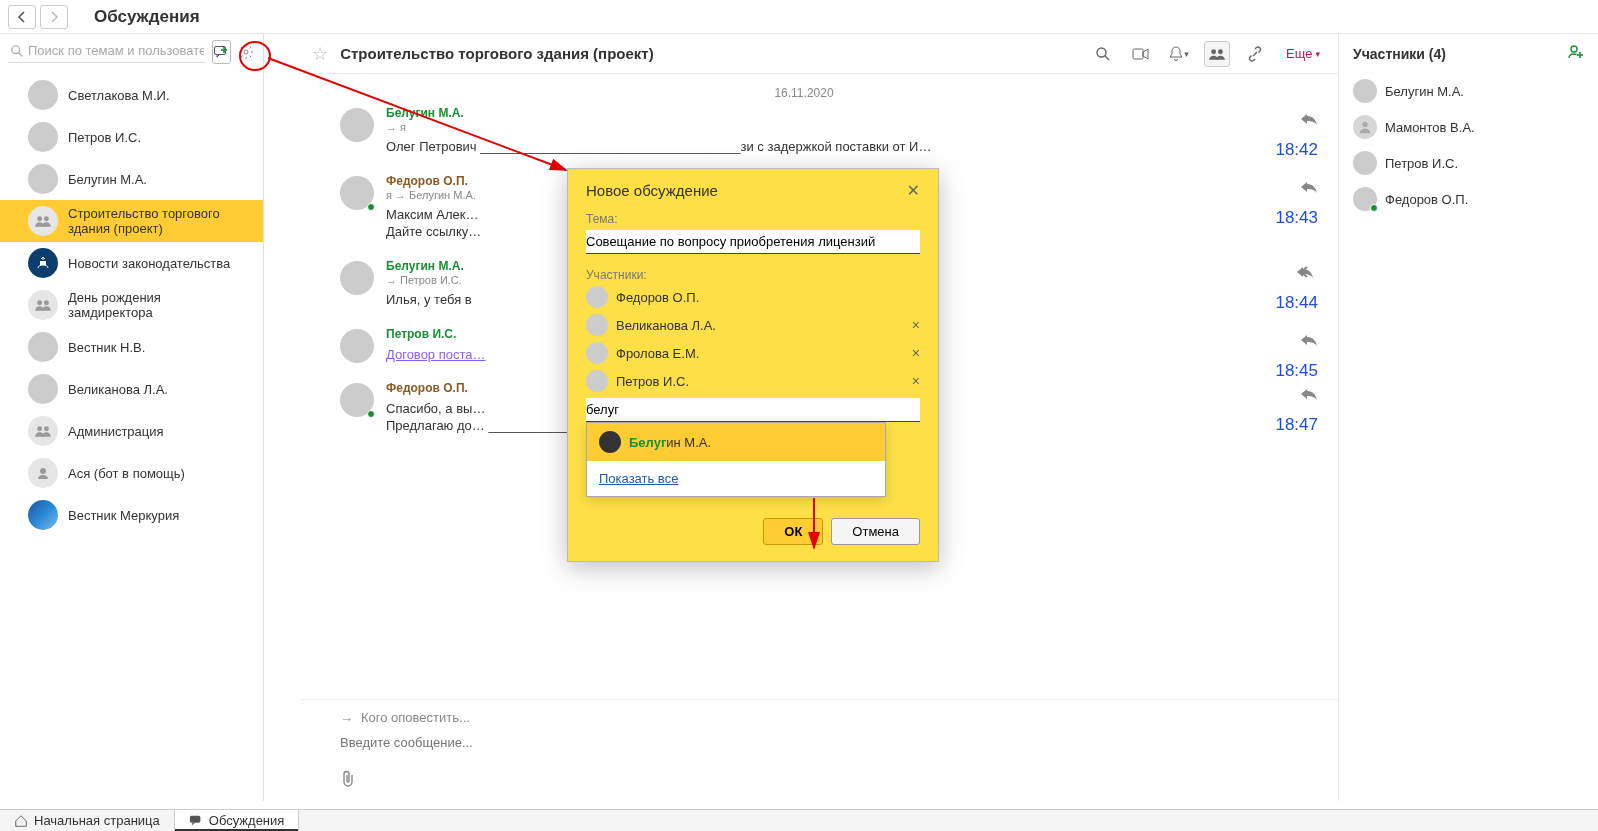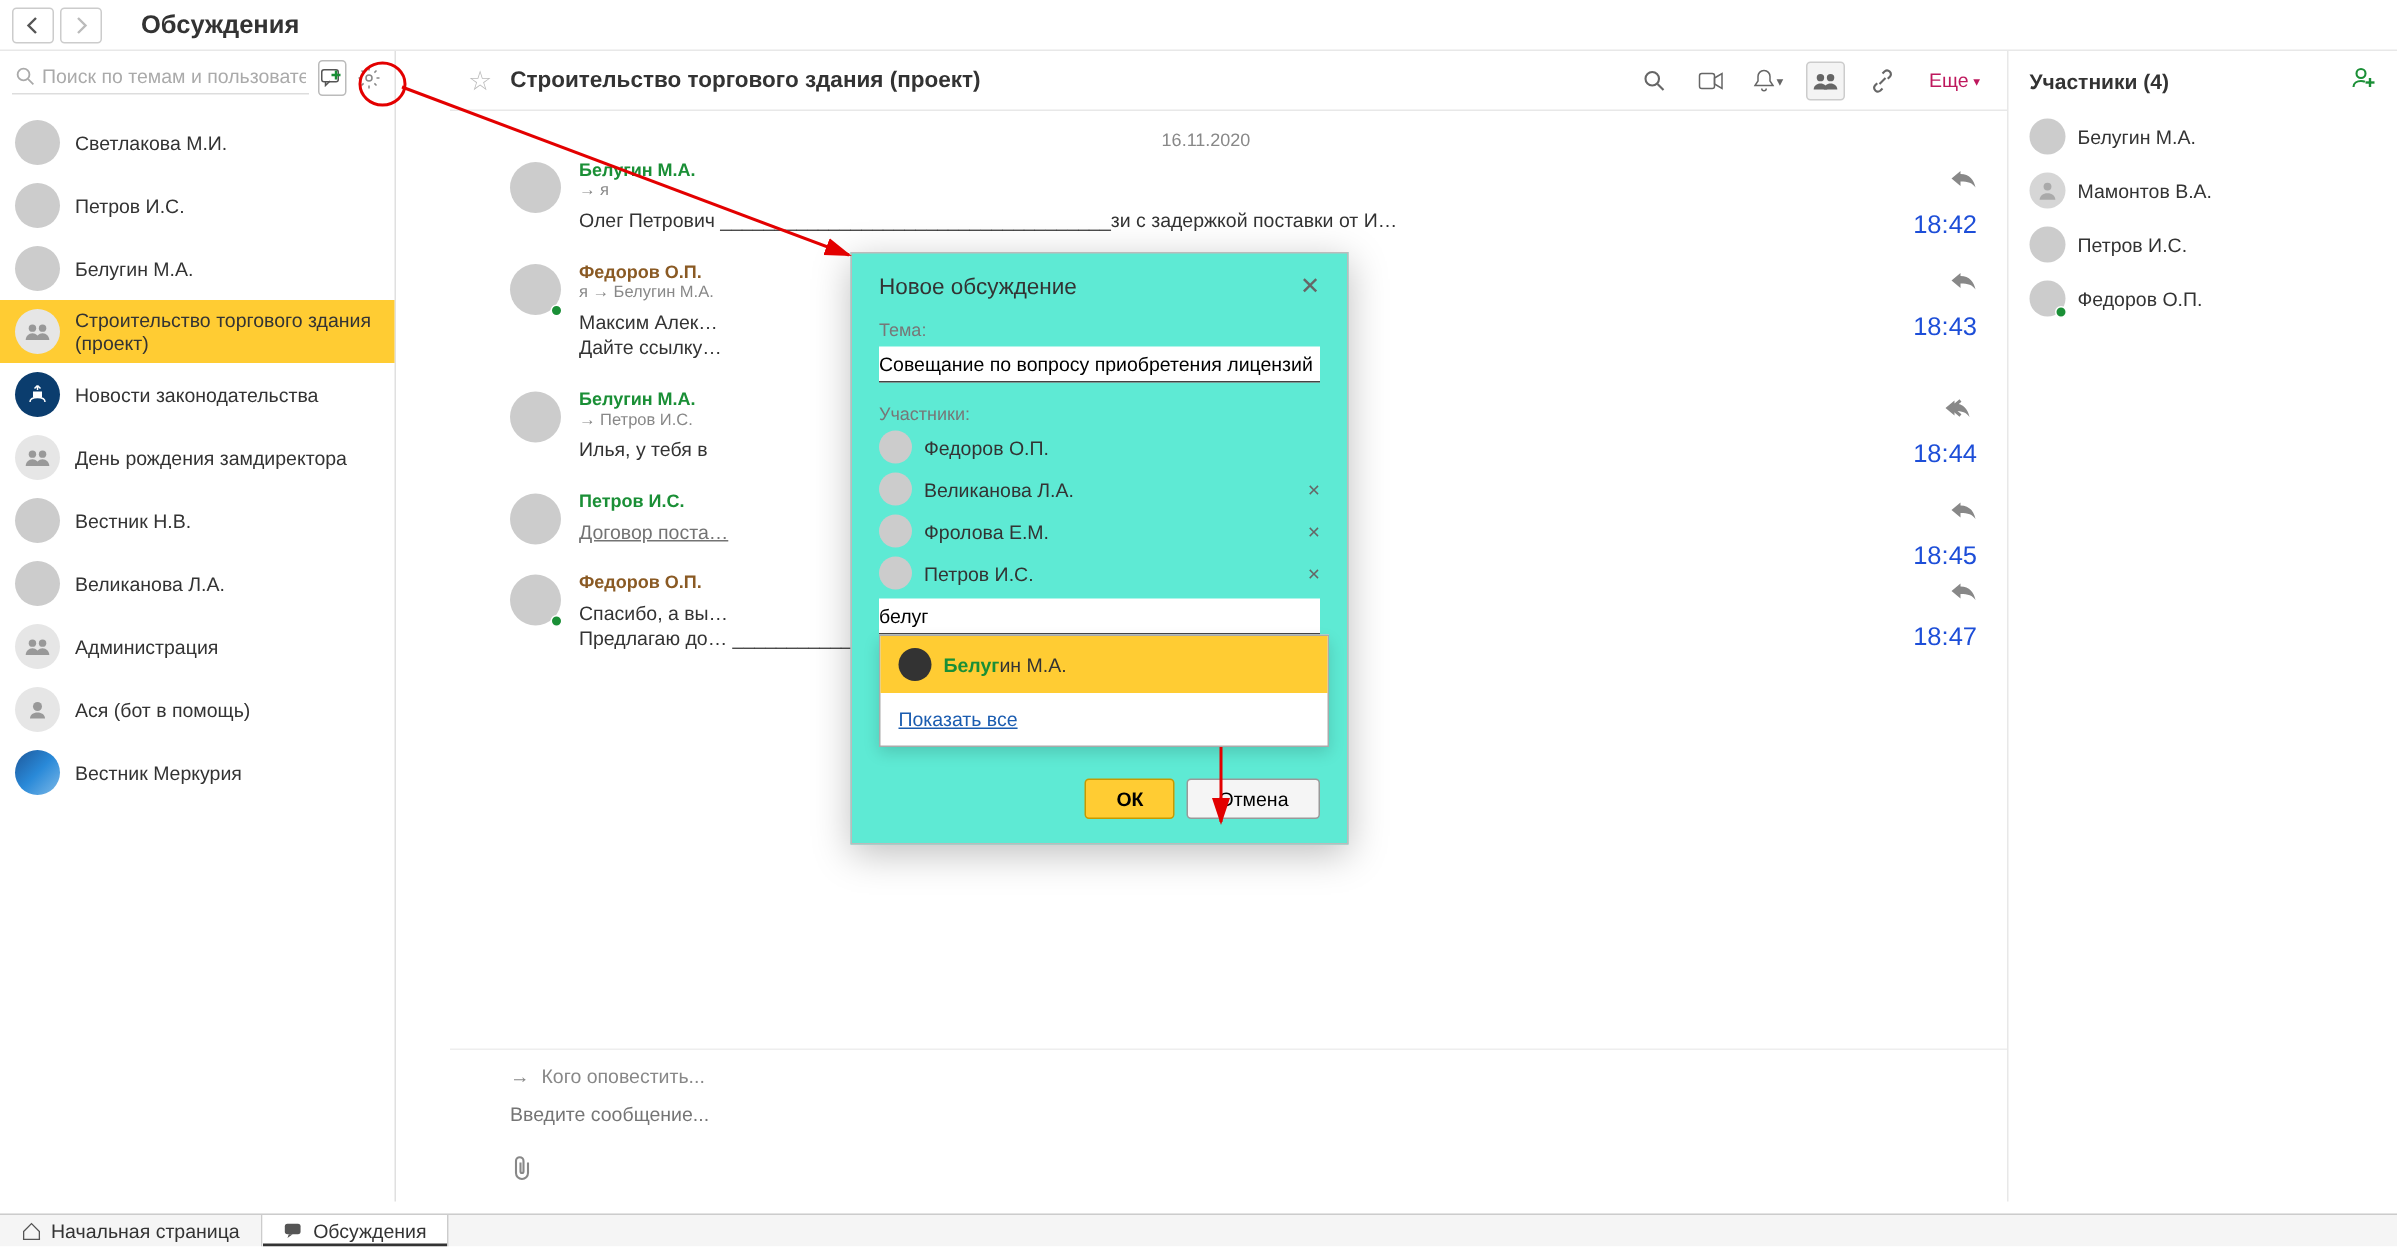--- a/index.html
+++ b/index.html
@@ -12,21 +12,21 @@
 
   
   .left { width: 264px; position: absolute; top: 34px; bottom: 30px; left: 0; border-right: 1px solid #e0e0e0; background: #fff; }
   .search-row { display: flex; align-items: center; padding: 6px 8px; gap: 6px; }
   .search-box { flex: 1; display: flex; align-items: center; border-bottom: 1px solid #ddd; padding: 2px 2px 4px; color: #888; }
   .search-box input { border: none; outline: none; font-size: 13px; flex: 1; color: #333; }
   .search-box input::placeholder { color: #aaa; }
   .icon-btn { width: 24px; height: 24px; display: flex; align-items: center; justify-content: center; cursor: pointer; }
   .add-box { border: 1px solid #bbb; border-radius: 3px; position: relative; }
   .sidebar-list { padding-top: 4px; }
-  .sidebar-item { display: flex; align-items: center; height: 42px; padding: 0 10px; gap: 10px; cursor: pointer; }
+  .sidebar-item { display: flex; align-items: center; height: 42px; padding: 0 28px; gap: 10px; cursor: pointer; }
   .sidebar-item.active { background: #ffcc33; }
   .avatar { width: 30px; height: 30px; border-radius: 50%; background: #ccc; flex-shrink: 0; display: flex; align-items: center; justify-content: center; font-size: 11px; color: #fff; position: relative; }
   .avatar.group { background: #e6e6e6; color: #888; }
   .avatar.globe { background: linear-gradient(135deg,#1e5799,#2989d8,#7db9e8); }
   .sidebar-label { font-size: 13px; color: #333; }
 
   
   .main { position: absolute; left: 300px; right: 0; top: 34px; bottom: 30px; display: flex; background: #fff; }
   .chat-col { flex: 1; display: flex; flex-direction: column; }
   .chat-header { height: 40px; display: flex; align-items: center; padding: 0 12px; border-bottom: 1px solid #e8e8e8; gap: 12px; }
@@ -40,21 +40,21 @@
   .messages { flex: 1; overflow: auto; padding: 0 70px 10px 40px; position: relative; }
   .msg { display: flex; gap: 12px; margin-bottom: 18px; position: relative; }
   .msg .avatar { width: 34px; height: 34px; margin-top: 2px; }
   .msg-body { flex: 1; }
   .msg-author { font-size: 12px; color: #1a8f36; font-weight: 600; }
   .msg-author.brown { color: #8a5a24; }
   .msg-sub { font-size: 11px; color: #888; margin-top: 1px; }
   .msg-text { font-size: 13px; color: #333; margin-top: 6px; line-height: 1.3; }
   .msg-time { position: absolute; right: -50px; top: 34px; font-size: 17px; color: #1d4ed8; }
   .reply-icon { position: absolute; right: -50px; top: 6px; color: #888; cursor: pointer; }
-  .msg-link { color: #737373; text-decoration: underline; cursor: pointer; }
+  .msg-link { color: #8b5cf6; text-decoration: underline; cursor: pointer; }
 
   .compose { border-top: 1px solid #eee; padding: 10px 40px; }
   .notify-row { display: flex; align-items: center; gap: 8px; color: #888; font-size: 13px; margin-bottom: 6px; }
   .compose-input { border: none; outline: none; width: 100%; font-size: 13px; color: #888; padding: 4px 0 20px; }
   .attach-icon { color: #888; }
 
   
   .right { width: 260px; border-left: 1px solid #e8e8e8; padding: 10px 14px; }
   .right h3 { font-size: 14px; font-weight: 600; margin-bottom: 10px; display: flex; align-items: center; justify-content: space-between; }
   .right .addp { color: #1a8f36; cursor: pointer; }
@@ -62,21 +62,21 @@
   .part-item .avatar { width: 24px; height: 24px; }
   .part-item .avatar.ph { background: #d6d6d6; }
   .online-dot { width: 8px; height: 8px; border-radius: 50%; background: #1a8f36; border: 1px solid #fff; position: absolute; bottom: -1px; right: -1px; }
 
   
   .bottom { position: absolute; left: 0; right: 0; bottom: 0; height: 22px; border-top: 1px solid #ccc; background: #f5f5f5; display: flex; }
   .btab { display: flex; align-items: center; gap: 6px; padding: 0 14px; border-right: 1px solid #ccc; font-size: 13px; cursor: pointer; color: #333; }
   .btab.active { background: #fff; box-shadow: inset 0 -2px 0 #333; }
 
   
-  .dialog { position: absolute; left: 567px; top: 168px; width: 332px; background: #5eead4; border: 1px solid #bbb; box-shadow: 0 6px 24px rgba(0,0,0,0.25); padding: 12px 18px 16px; z-index: 20; }
+  .dialog { position: absolute; left: 567px; top: 168px; width: 372px; background: #fde047; border: 1px solid #bbb; box-shadow: 0 6px 24px rgba(0,0,0,0.25); padding: 12px 18px 16px; z-index: 20; }
   .dialog-title { font-size: 15px; font-weight: 400; display: flex; justify-content: space-between; align-items: center; margin-bottom: 12px; }
   .dialog label { font-size: 12px; color: #777; display: block; margin-bottom: 4px; }
   .underline-input { border: none; border-bottom: 1px solid #444; width: 100%; font-size: 13px; padding: 4px 0; outline: none; margin-bottom: 14px; }
   .chips { display: flex; flex-direction: column; gap: 6px; margin-bottom: 6px; }
   .chip { display: flex; align-items: center; gap: 8px; font-size: 13px; }
   .chip .avatar { width: 22px; height: 22px; }
   .chip .rm { margin-left: auto; color: #666; cursor: pointer; font-size: 14px; }
   .search-user { border: none; border-bottom: 1px solid #444; width: 100%; font-size: 13px; padding: 4px 0; outline: none; }
   .dropdown { position: absolute; margin-top: 0; border: 1px solid #aaa; background: #fff; width: 300px; box-shadow: 0 4px 10px rgba(0,0,0,0.15); }
   .dd-item { display: flex; align-items: center; gap: 8px; padding: 8px 12px; cursor: pointer; font-size: 13px; }

